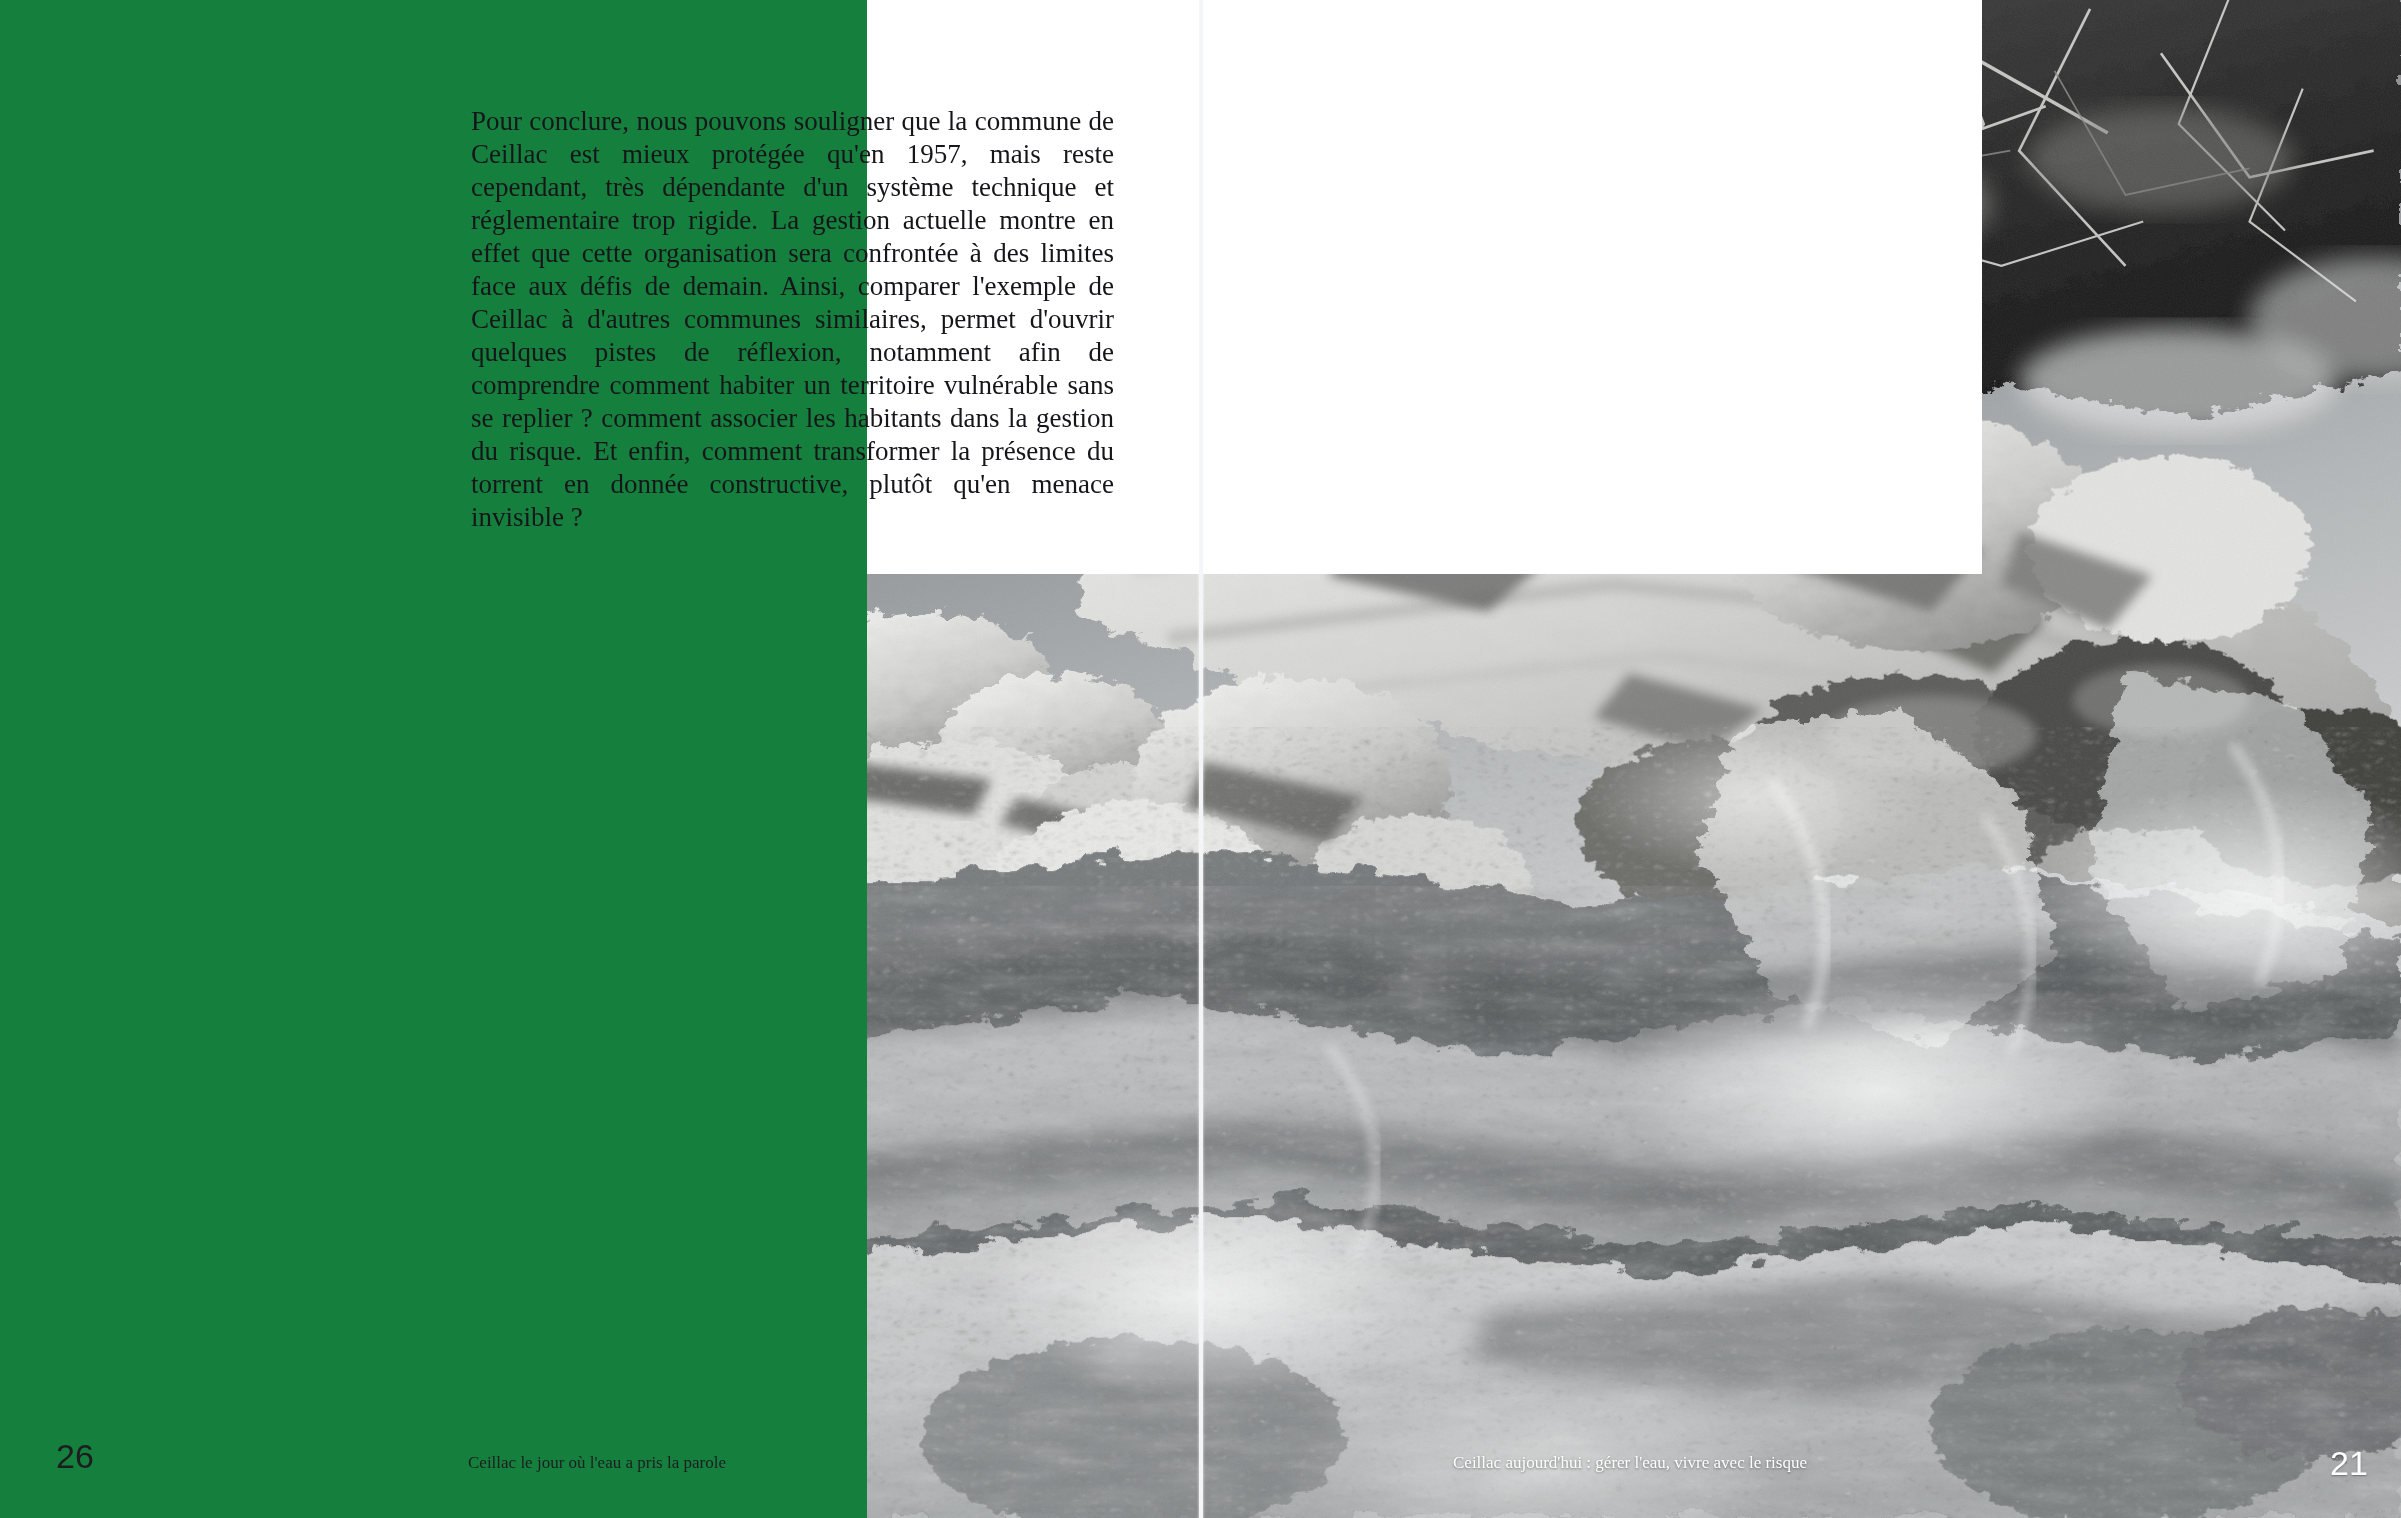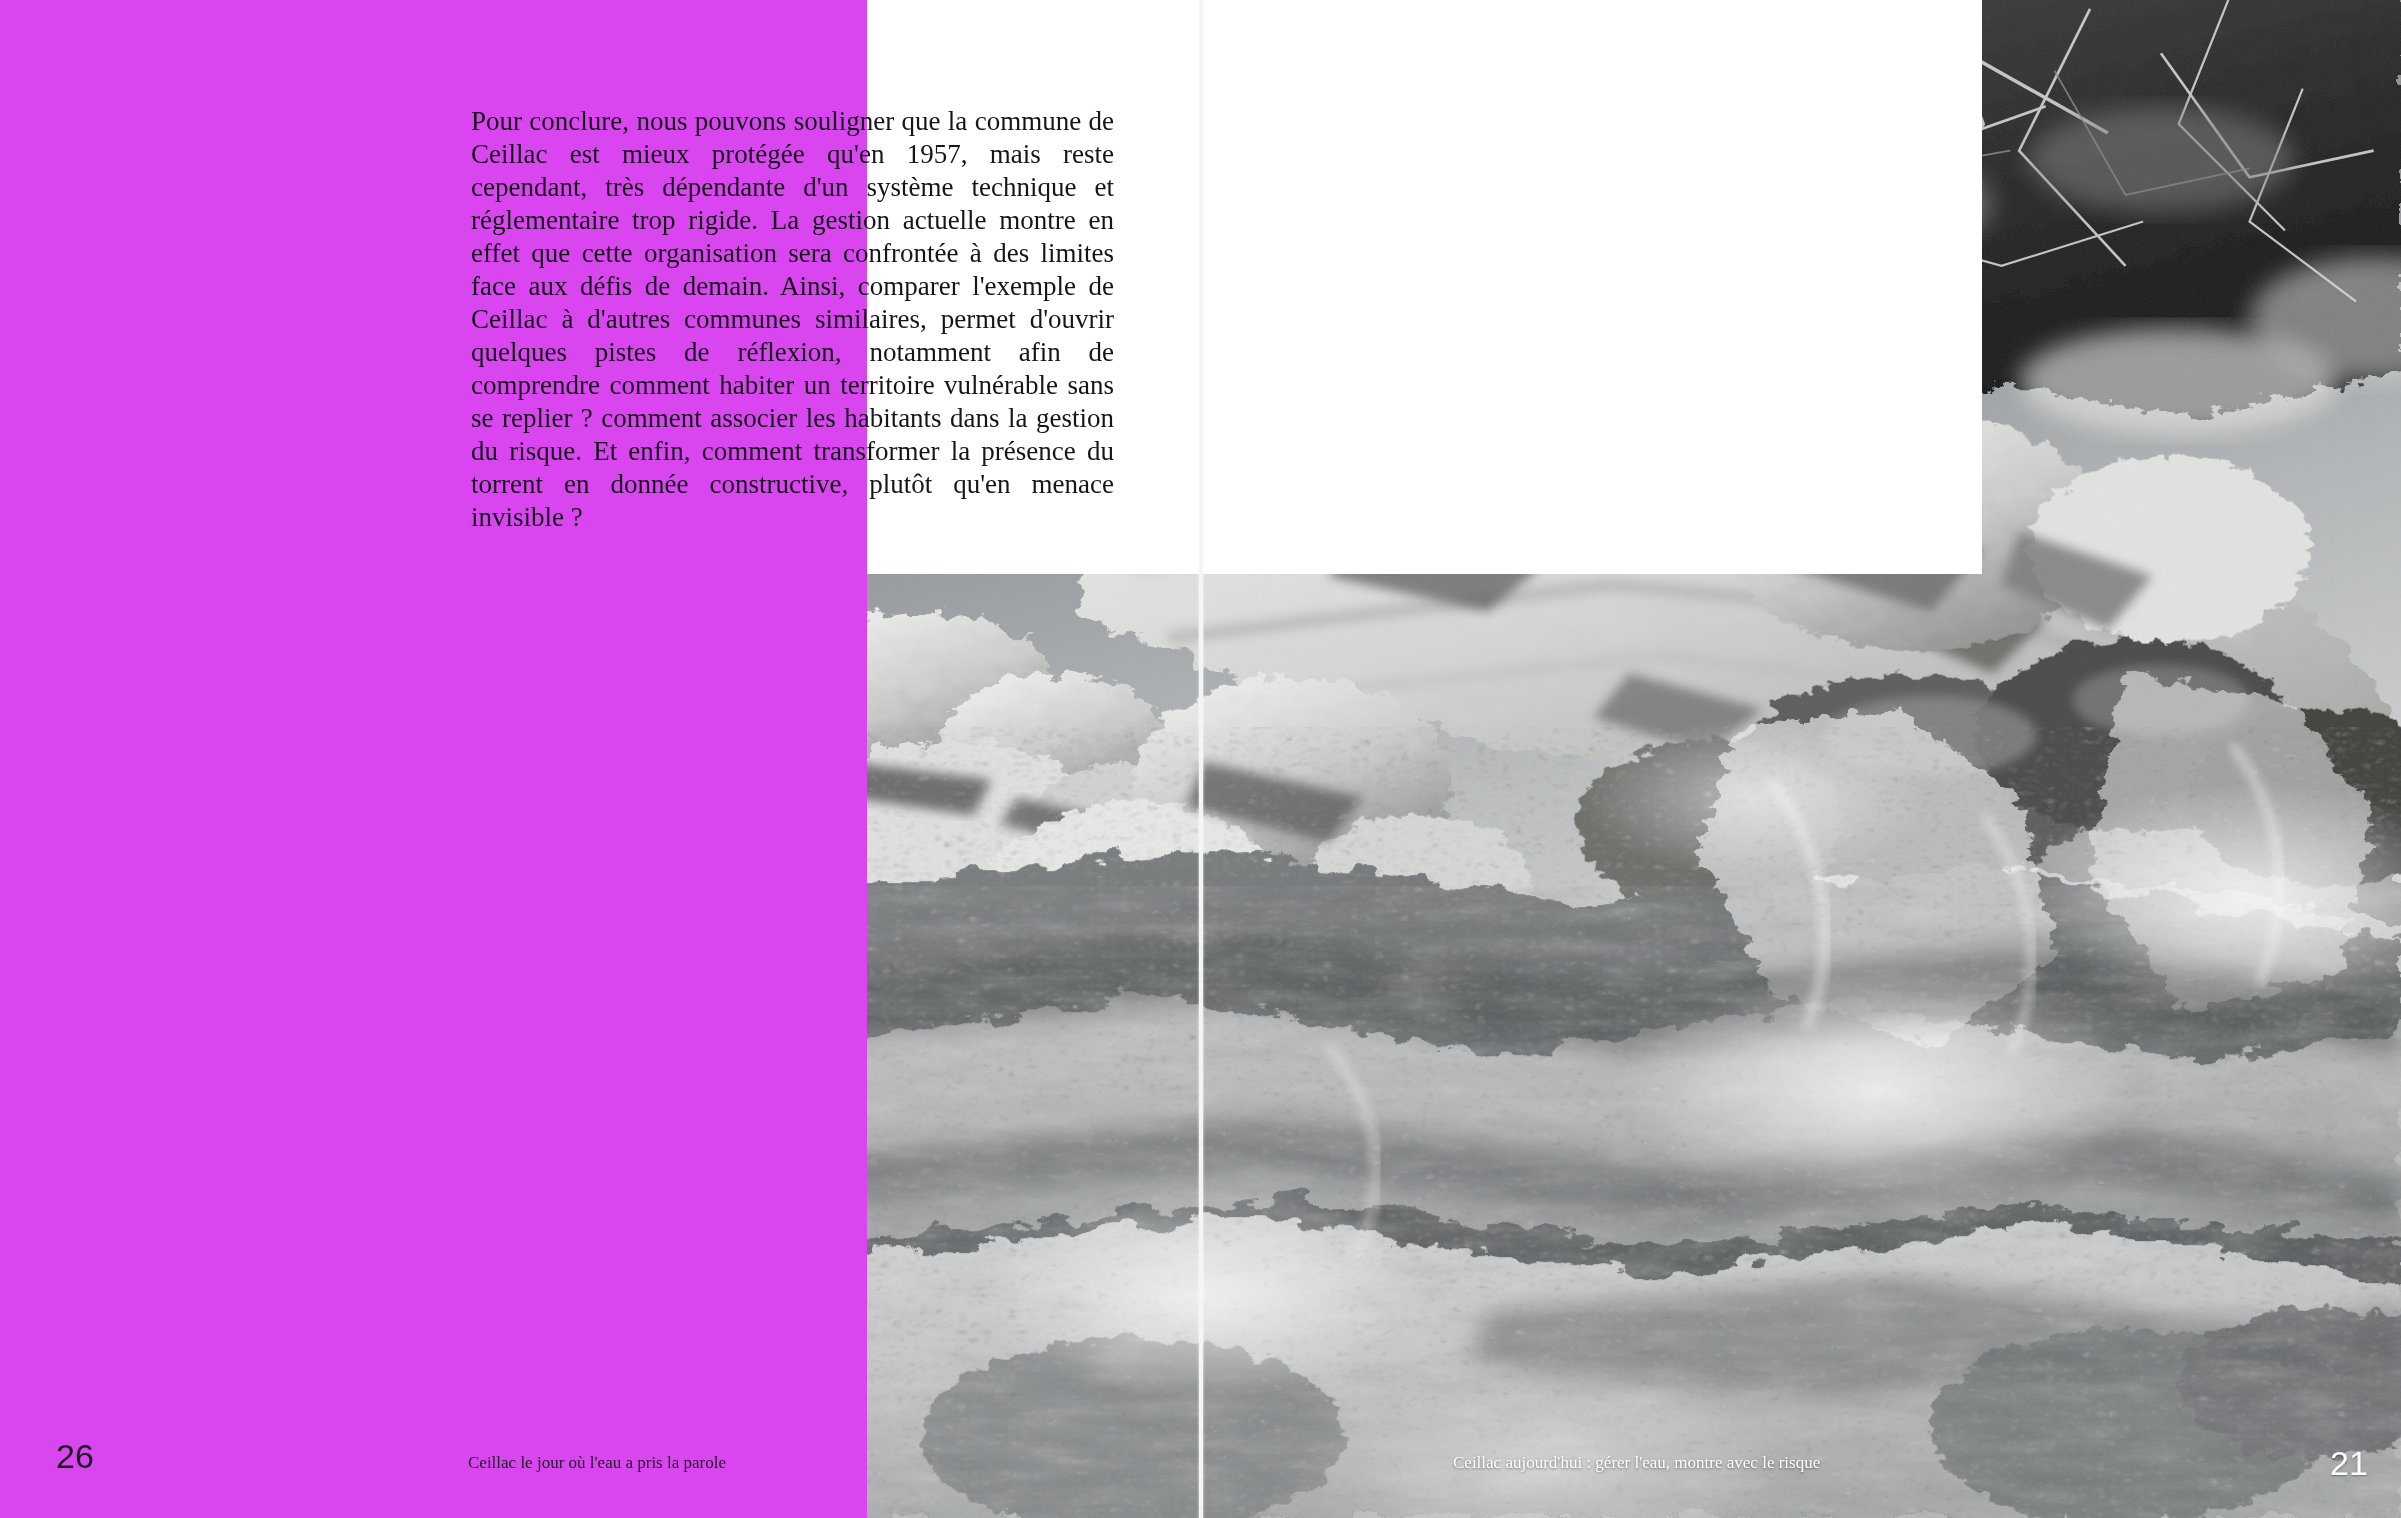--- a/index.html
+++ b/index.html
@@ -1,19 +1,19 @@
 <!DOCTYPE html>
 <html style="font-size:14px"><head>
 <meta charset="utf-8">
 <style>
   html,body{margin:0;padding:0;background:#ffffff;}
   body{width:2401px;height:1519px;overflow:hidden;position:relative;
        font-family:"Liberation Serif","DejaVu Serif",serif;}
 
-  #spread{position:absolute;left:0;top:0;width:2401px;height:1519px;background:#d946ef;overflow:hidden;}
+  #spread{position:absolute;left:0;top:0;width:2401px;height:1519px;background:#15803d;overflow:hidden;}
 
   
   #photo{position:absolute;left:867px;top:0;width:1535px;height:1519px;overflow:hidden;}
   #photo svg{display:block;width:100%;height:100%;}
 
   
   #textbox{position:absolute;left:0px;top:0px;width:1115px;height:574px;background:#ffffff;z-index:5;}
 
   
   #bodycopy{position:absolute;left:471px;top:78px;width:643px;z-index:6;
@@ -297,17 +297,17 @@
     <div id="textbox"></div>
   </div>
 
   <div id="gutter"></div>
 
   <p id="bodycopy">Pour conclure, nous pouvons souligner que la commune de Ceillac est mieux protégée qu'en 1957, mais reste cependant, très dépendante d'un système technique et réglementaire trop rigide. La gestion actuelle montre en effet que cette organisation sera confrontée à des limites face aux défis de demain. Ainsi, comparer l'exemple de Ceillac à d'autres communes similaires, permet d'ouvrir quelques pistes de réflexion, notamment afin de comprendre comment habiter un territoire vulnérable sans se replier ? comment associer les habitants dans la gestion du risque. Et enfin, comment transformer la présence du torrent en donnée constructive, plutôt qu'en menace invisible ?</p>
 
   <div class="folio" id="folio-left">26</div>
   <div class="runhead" id="runhead-left">Ceillac le jour où l'eau a pris la parole</div>
 
-  <div class="runhead" id="runhead-right">Ceillac aujourd'hui : gérer l'eau, montre avec le risque</div>
+  <div class="runhead" id="runhead-right">Ceillac aujourd'hui : gérer l'eau, vivre avec le risque</div>
   <div class="folio" id="folio-right">21</div>
 
 </div>
 
 
 </body></html>

